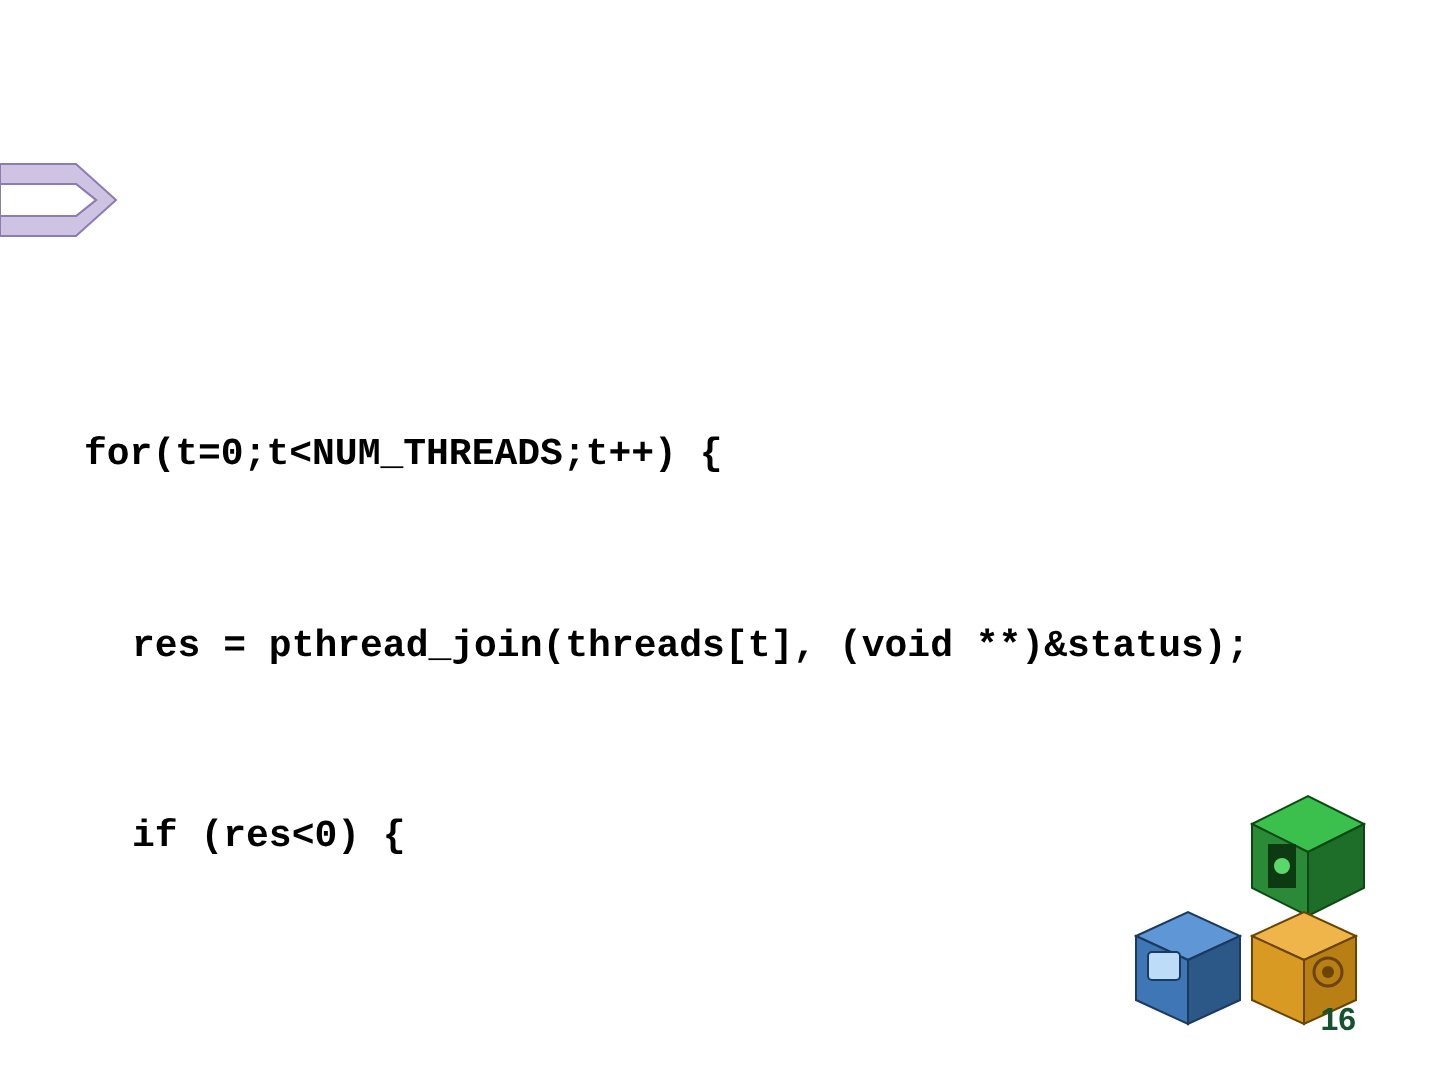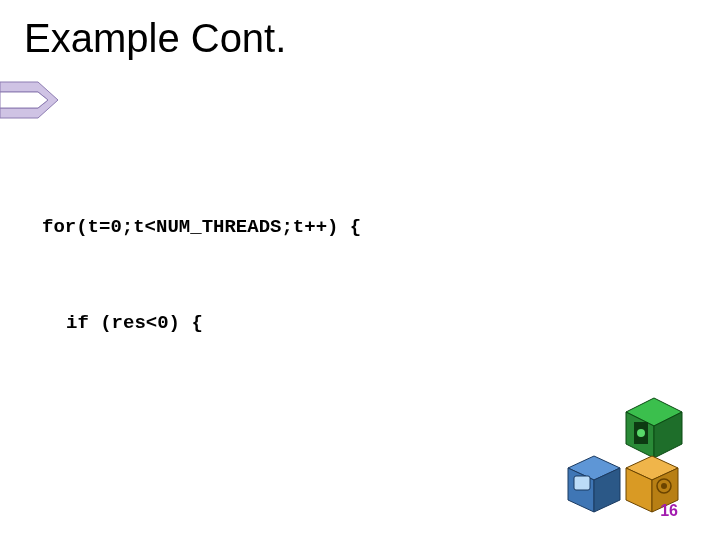--- a/index.html
+++ b/index.html
@@ -50,39 +50,39 @@
     bottom: 18px;
     width: 150px;
     height: 130px;
   }
   .page-num {
     position: absolute;
     right: 42px;
     bottom: 20px;
     font-size: 16px;
     font-weight: bold;
-    color: #a21caf;
+    color: #14532d;
   }
 </style>
 </head>
 <body>
 
 <div class="slide">
 
-  <div class="title">Example Cont.</div>
 
   <div class="deco-bullet">
     <svg viewBox="0 0 62 44">
       <polygon points="0,4 38,4 58,22 38,40 0,40 0,30 38,30 48,22 38,14 0,14" fill="#cfc3e4" stroke="#8d7cb2" stroke-width="1"></polygon>
       <polygon points="0,14 38,14 48,22 38,30 0,30" fill="#ffffff" stroke="#8d7cb2" stroke-width="1"></polygon>
     </svg>
   </div>
 
   <div class="code-block">
     <span class="line">for(t=0;t&lt;NUM_THREADS;t++) {</span>
+    <span class="indent1">res = pthread_join(threads[t], (void **)&amp;status);</span>
     <span class="indent1">if (res&lt;0) {</span>
     
     
     
     
     
   </div>
 
   <div class="cubes">
     <svg viewBox="0 0 150 130">

